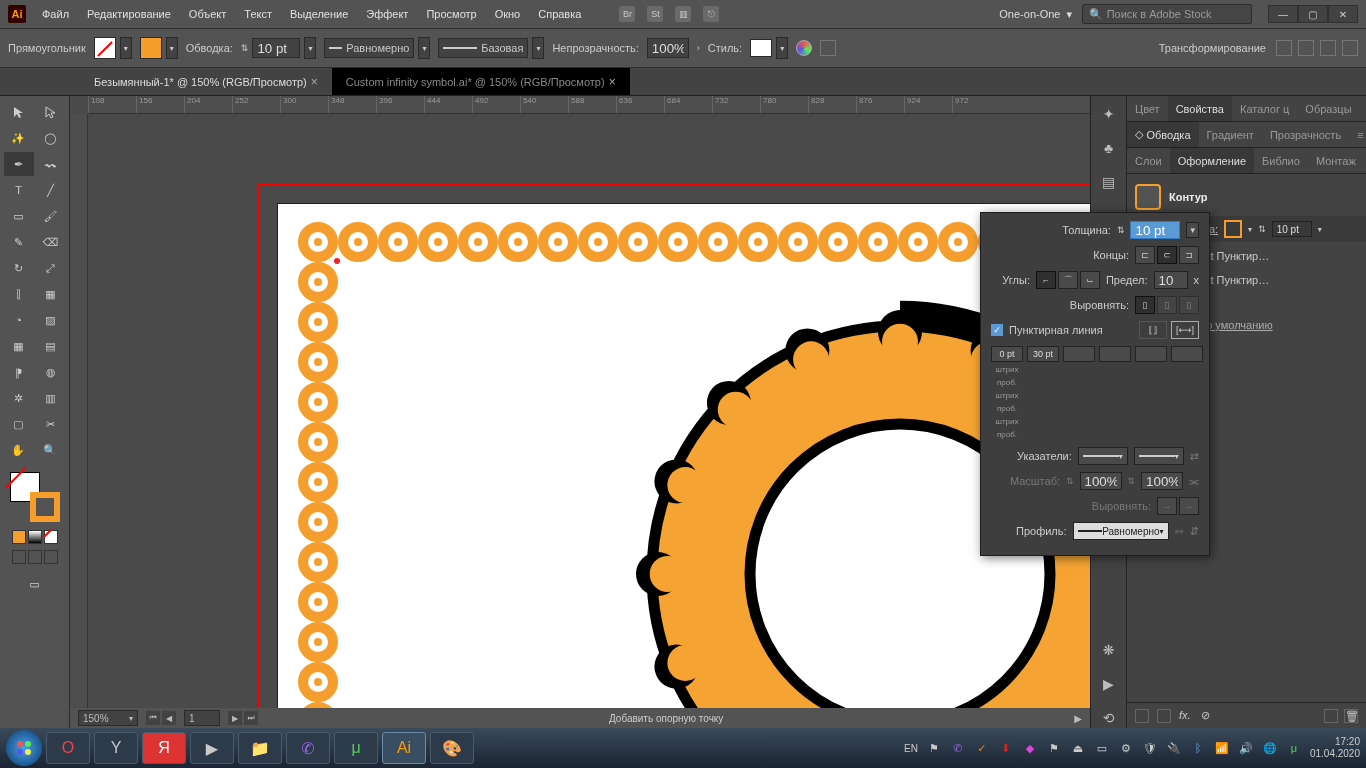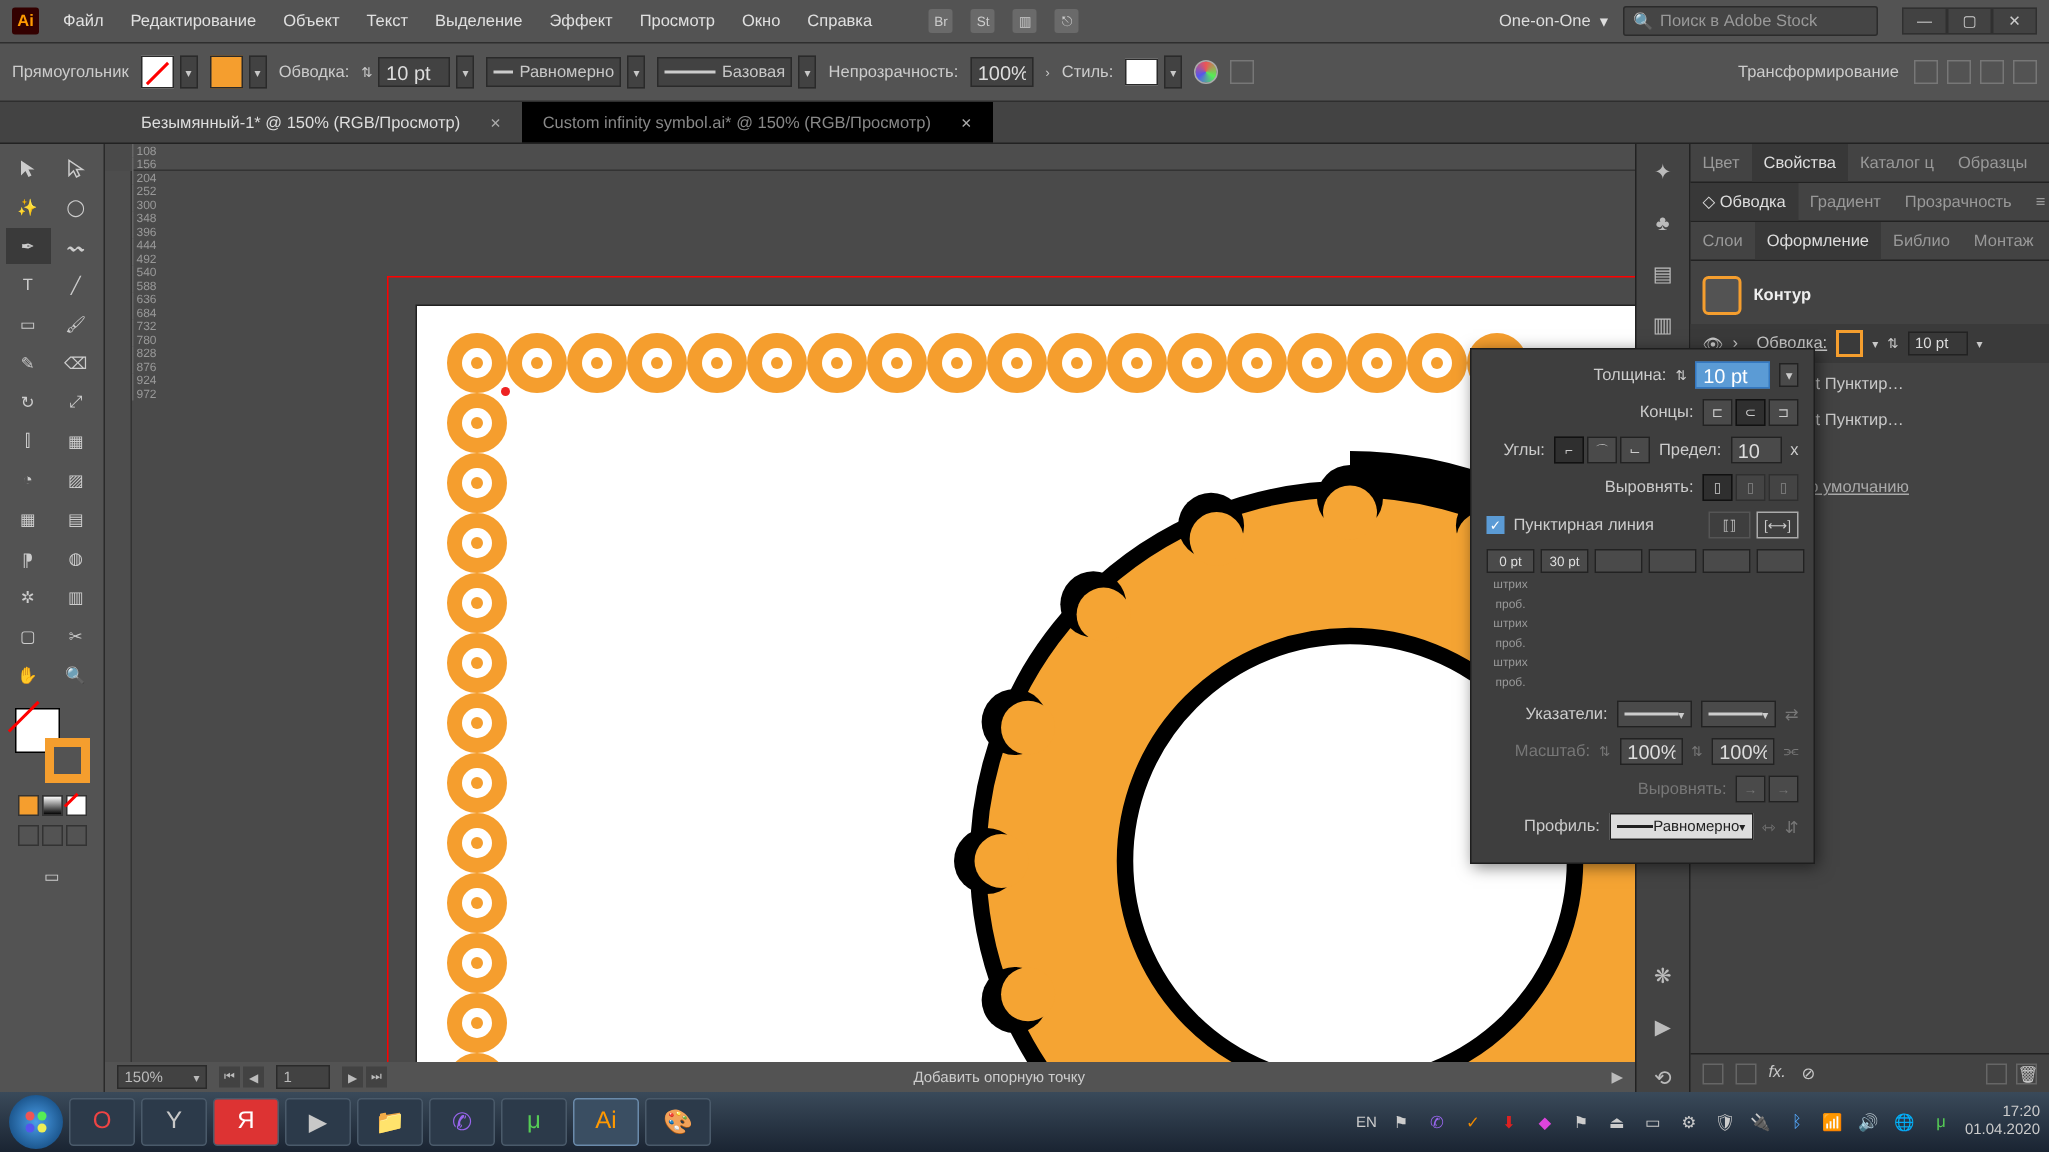--- a/index.html
+++ b/index.html
@@ -28,42 +28,42 @@
 .profile-box { width: 90px; height: 20px; background: #424242; border:1px solid #2a2a2a; display:flex; align-items:center; gap:4px; padding:0 4px;}
 .profile-box .line { flex:1; height:2px; background:#ccc; }
 .ctl-label { color: #ccc; font-size: 11px; }
 .style-box { width: 22px; height: 18px; background: #fff; border:1px solid #2a2a2a; }
 .controlbar-right { margin-left: auto; display: flex; gap: 10px; align-items: center; }
 .transform-area { display:flex; gap:6px; align-items:center; }
 .tr-icon { width: 16px; height: 16px; border:1px solid #777; }
 
 
 .doctabs { height: 28px; background: #434343; display: flex; align-items: stretch; padding-left: 80px; border-bottom:1px solid #222;}
-.doctab { display: flex; align-items: center; padding: 0 14px; color: #ddd; font-size: 11px; gap: 20px; }
+.doctab { display: flex; align-items: center; padding: 0 14px; color: #ddd; font-size: 11px; gap: 4px; }
 .doctab.inactive { color: #888; background: #000000; }
 .doctab .close { font-size: 12px; color: #aaa; }
 
 
 .main { display: flex; height: calc(768px - 28px - 40px - 28px - 40px); }
 
 
 .tools { width: 70px; background: #535353; border-right: 1px solid #2a2a2a; padding: 4px 0; display: flex; flex-direction: column; align-items: center; gap: 2px; }
 .tool-row { display: flex; gap: 2px; }
 .tool-btn { width: 30px; height: 24px; background: #535353; display: flex; align-items: center; justify-content: center; color: #ccc; border:1px solid transparent; }
 .tool-btn.active { background: #3a3a3a; }
 .fill-stroke { margin-top: 8px; width: 50px; height: 50px; position: relative; }
 .fill-sw { position: absolute; width: 30px; height: 30px; background: #fff; border: 1px solid #000; top: 0; left: 0; }
 .fill-sw::after { content:""; position:absolute; inset:0; border-top:2px solid red; transform:rotate(-45deg);}
 .stroke-sw { position: absolute; width: 30px; height: 30px; border: 6px solid #f59e2e; background: #535353; right: 0; bottom: 0; }
 .mini-sw-row { display:flex; gap:2px; margin-top:6px;}
 .mini-sw { width:14px; height:14px; border:1px solid #333;}
 
 
 .canvas-area { flex: 1; background: #4a4a4a; position: relative; overflow: hidden; }
-.ruler-h { position: absolute; top: 0; left: 18px; right: 0; height: 18px; background: #4d4d4d; border-bottom: 1px solid #333; display: flex; font-size: 8px; color: #999; flex-direction: column; }
+.ruler-h { position: absolute; top: 0; left: 18px; right: 0; height: 18px; background: #4d4d4d; border-bottom: 1px solid #333; display: flex; font-size: 8px; color: #999; }
 .ruler-h .tick { width: 48px; border-left: 1px solid #666; padding-left: 2px; }
 .ruler-v { position: absolute; top: 18px; left: 0; width: 18px; bottom: 20px; background: #4d4d4d; border-right: 1px solid #333; }
 .artboard-region { position: absolute; top: 18px; left: 18px; right: 0; bottom: 20px; overflow:hidden; }
 .selection-rect { position: absolute; left: 170px; top: 70px; width: 1200px; height: 900px; border: 1px solid red; }
 .artboard { position: absolute; top: 90px; left: 190px; width: 900px; height: 700px; background: #fff; box-shadow: 0 0 0 1px #222; }
 .ring { width: 40px; height: 40px; border-radius: 50%; border: 10px solid #f59e2e; position: absolute; background: #fff; }
 .ring::after { content:""; position:absolute; inset:50% auto auto 50%; transform:translate(-50%,-50%); width:8px; height:8px; background:#f59e2e; border-radius:50%;}
 .gear { position:absolute; right:-90px; top:180px; width:560px; height:560px;}
 .status-bar { position: absolute; bottom: 0; left: 0; right: 0; height: 20px; background: #535353; display: flex; align-items: center; font-size: 10px; color: #bbb; gap:8px; padding:0 8px;}
 .zoom-field { width:60px; height:16px; background:#424242; border:1px solid #2a2a2a; display:flex; align-items:center; padding:0 4px;}
@@ -91,21 +91,21 @@
 .mini-swatch { width:18px; height:18px; border:2px solid #f59e2e; display:inline-block;}
 .mini-swatch.white { border:none; background:#fff;}
 .mini-swatch.red-slash { background:#fff; position:relative;}
 .mini-swatch.red-slash::after{content:"";position:absolute;inset:0;border-top:2px solid red;transform:rotate(-45deg);}
 .small-input { width:40px; height:16px; background:#383838; border:1px solid #222; color:#ddd; padding:0 4px; font-size:10px;}
 .stroke-entry { display:flex; align-items:center; gap:8px; padding:3px 0 3px 28px;}
 .panel-footer { margin-top:auto; height:26px; border-top:1px solid #222; display:flex; align-items:center; gap:8px; padding:0 8px;}
 .pf-ic { width:14px; height:14px; border:1px solid #666;}
 
 
-.stroke-panel { position:absolute; top: 232px; right: 156px; width: 230px; background:#3e3e3e; border:1px solid #1e1e1e; box-shadow:2px 2px 10px rgba(0,0,0,.5); padding:8px 10px; font-size:11px; color:#ccc;}
+.stroke-panel { position:absolute; top: 212px; right: 156px; width: 230px; background:#3e3e3e; border:1px solid #1e1e1e; box-shadow:2px 2px 10px rgba(0,0,0,.5); padding:8px 10px; font-size:11px; color:#ccc;}
 .sp-row { display:flex; align-items:center; justify-content:flex-end; gap:6px; margin-bottom:7px;}
 .sp-label { flex:0 0 auto;}
 .btn-grp { display:flex; gap:2px;}
 .btn-grp .b { width:20px; height:18px; background:#4a4a4a; border:1px solid #222; display:flex; align-items:center; justify-content:center; font-size:9px;}
 .btn-grp .b.active { background:#2f2f2f; border-color:#111;}
 .sp-input { width:50px; height:18px; background:#4a4a4a; border:1px solid #222; color:#ddd; padding:0 4px;}
 .sp-input.selected { background:#5b9bd5; border-color:#3478c1; color:#fff;}
 .checkbox { width:12px; height:12px; background:#5b9bd5; display:inline-flex; align-items:center; justify-content:center; color:#fff; font-size:9px;}
 .dash-inputs { display:flex; gap:4px; margin-bottom:3px;}
 .dash-inputs input { width:32px; height:16px; background:#4a4a4a; border:1px solid #222; color:#ddd; font-size:9px; text-align:center;}

